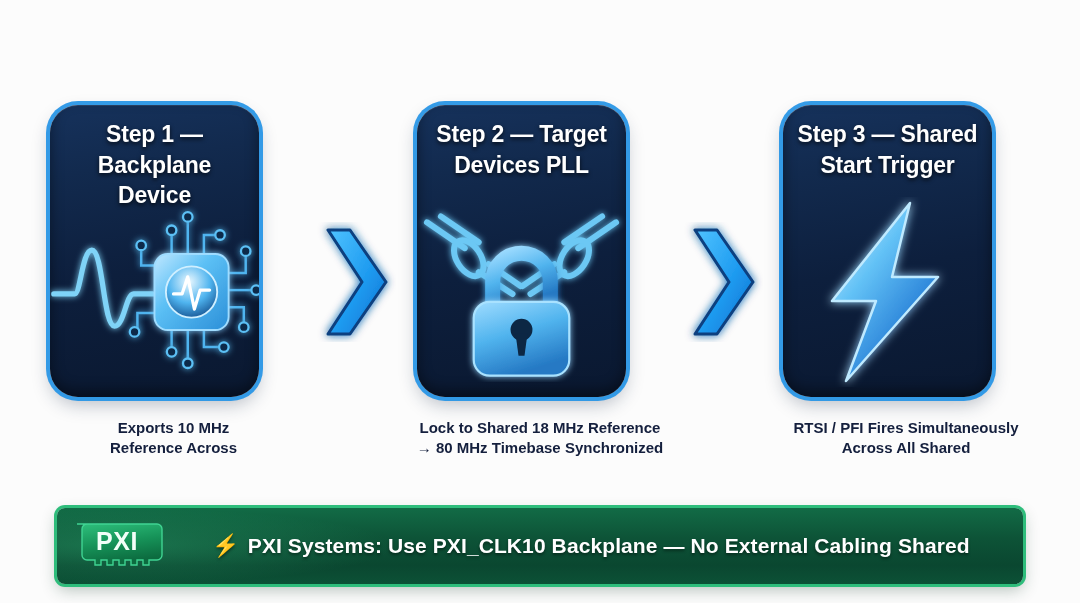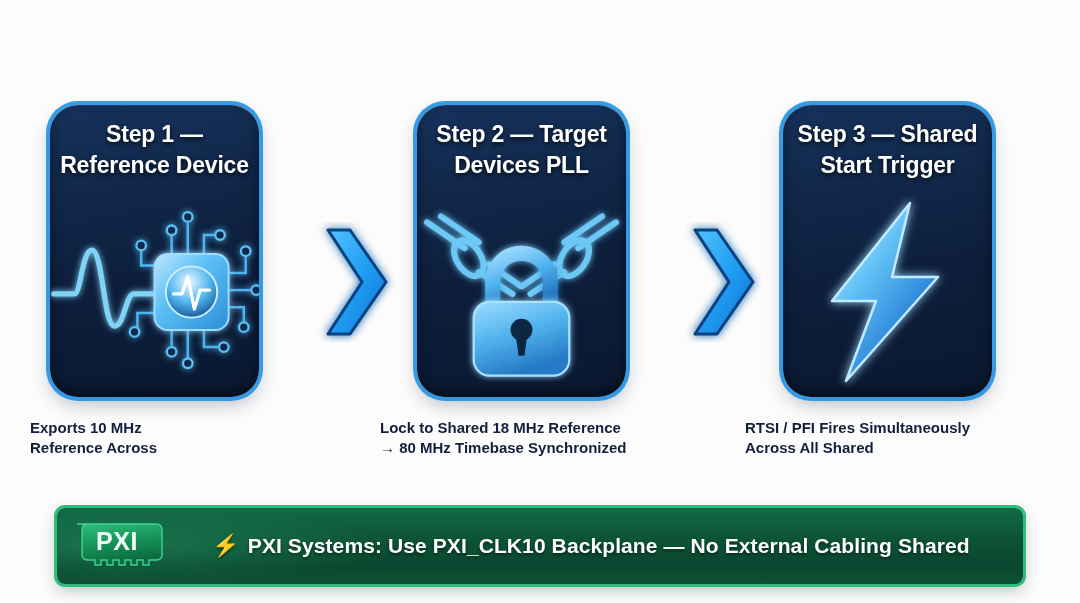--- a/index.html
+++ b/index.html
@@ -54,20 +54,21 @@
   }
 
   
   .chev{position:absolute;top:222px;width:80px;height:120px;}
   #chev1{left:316px;}
   #chev2{left:683px;}
 
   
   .caption{
     position:absolute;top:418px;
+    text-align:center;
     color:#141f3d;
     font-size:15px;font-weight:bold;line-height:1.35;
   }
   #cap1{left:30px;width:287px;}
   #cap2{left:380px;width:320px;}
   #cap3{left:745px;width:322px;}
 
   
   .banner{
     position:absolute;left:57px;top:508px;width:966px;height:76px;
@@ -103,21 +104,21 @@
 
 <div class="stage">
 
 
   <div class="cards">
 
     <div class="card-wrap" id="card1-wrap">
       <div class="card">
         <div class="card-title">
           <span>Step 1 —</span><br>
-          <span>Reference Device</span>
+          <span>Backplane Device</span>
         </div>
         <div class="card-art">
           <svg width="220" height="180" viewBox="0 0 220 180">
             <defs>
               <linearGradient id="chipG" x1="0" y1="0" x2="1" y2="1">
                 <stop offset="0%" stop-color="#bfe7ff"></stop>
                 <stop offset="40%" stop-color="#5cc0f5"></stop>
                 <stop offset="100%" stop-color="#2b8fd8"></stop>
               </linearGradient>
               <radialGradient id="dialG" cx="45%" cy="30%" r="75%">

